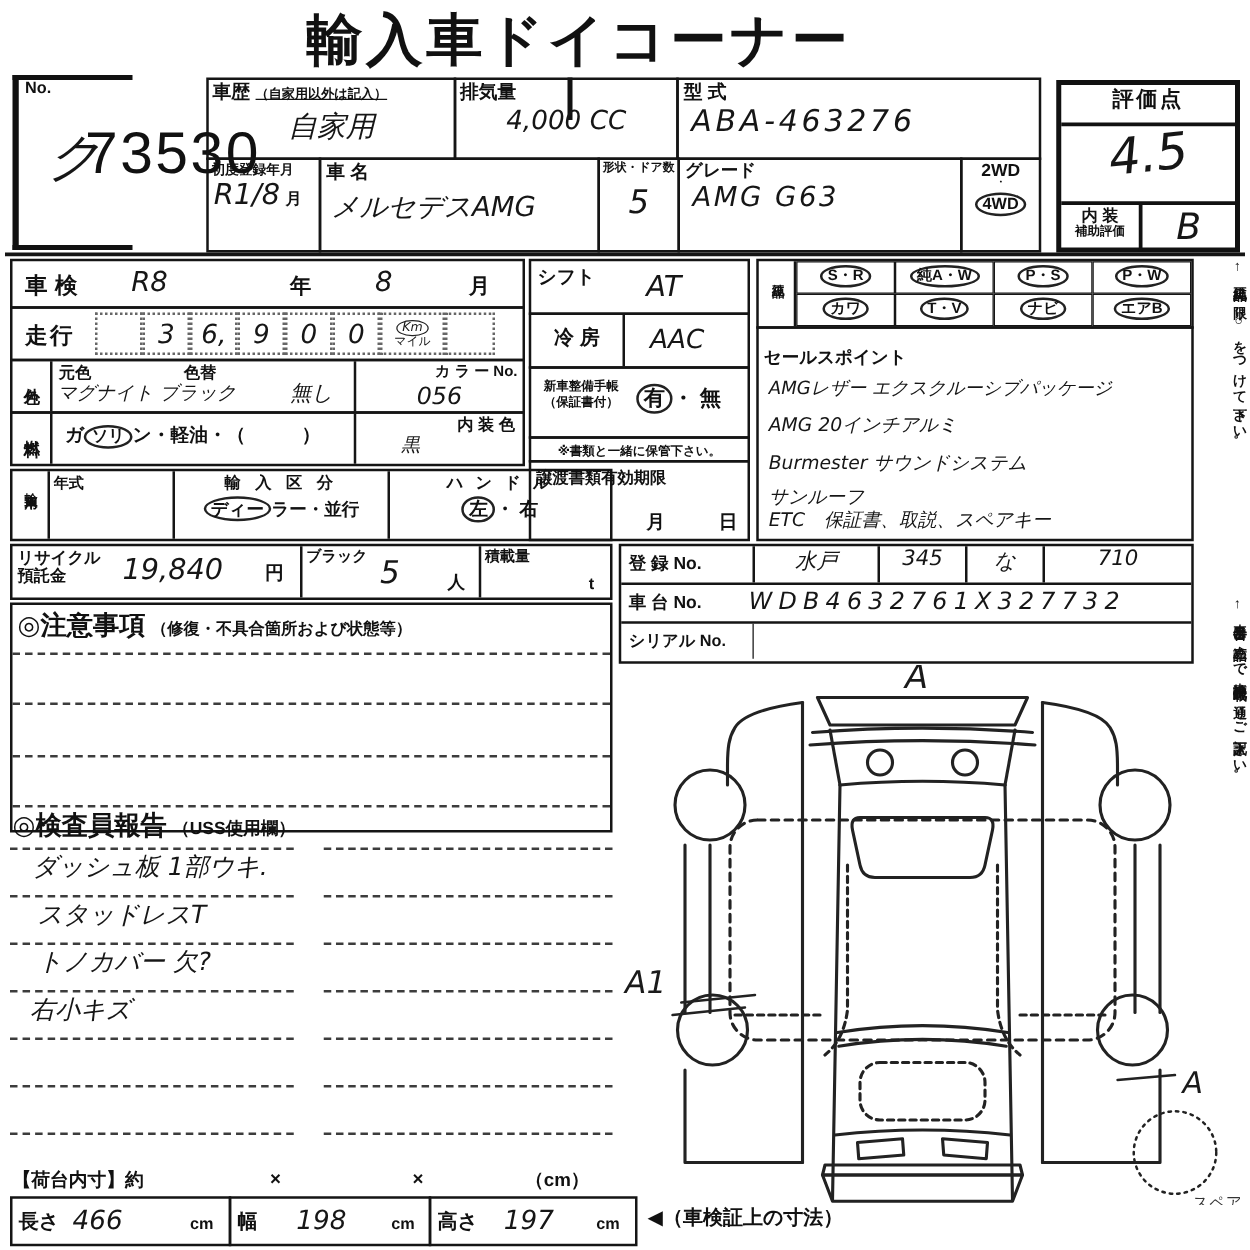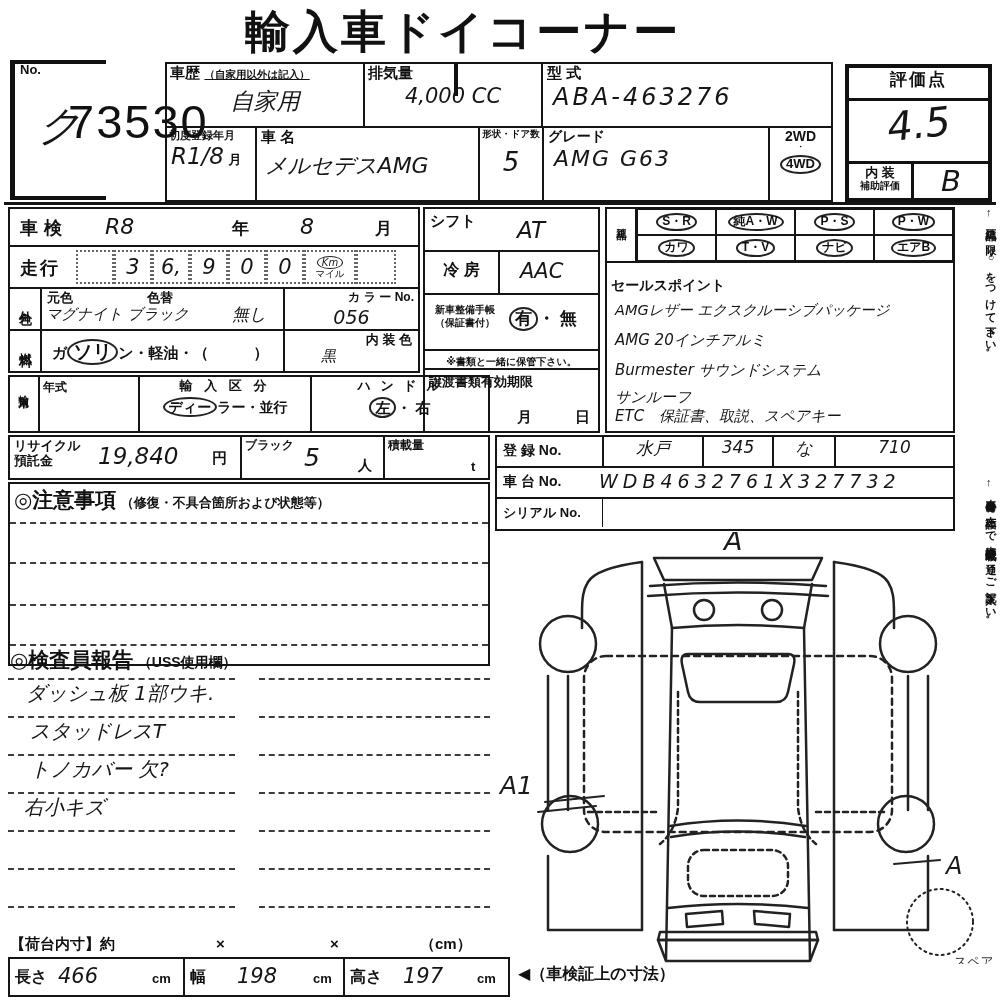--- a/index.html
+++ b/index.html
@@ -133,21 +133,21 @@
       <div class="lbl" style="font-size:12px;text-align:right;padding-right:4px;">カ ラ ー No.</div>
       <div class="hw" style="font-size:19px;">056</div>
     </div>
   </div>
 
   <div class="cell" style="left:8px;top:329px;width:412px;height:44px;">
     <div class="abs" style="left:0;top:0;width:32px;height:40px;border-right:2px solid #151515;text-align:center;">
       <span class="lbl stack" style="font-size:13px;">燃料</span>
     </div>
     <div class="abs" style="left:32px;top:0;width:243px;height:40px;border-right:2px solid #151515;padding-top:8px;padding-left:10px;">
-      <span class="lbl" style="font-size:15px;">ガ</span><span class="circ lbl" style="font-size:19px;">ソリ</span><span class="lbl" style="font-size:15px;">ン・軽油・（　　　）</span>
+      <span class="lbl" style="font-size:15px;">ガ</span><span class="circ lbl" style="font-size:13px;">ソリ</span><span class="lbl" style="font-size:15px;">ン・軽油・（　　　）</span>
     </div>
     <div class="abs" style="left:275px;top:0;width:133px;height:40px;">
       <div class="lbl" style="font-size:13px;text-align:right;padding-right:6px;">内 装 色</div>
       <div class="hw" style="font-size:15px;padding-left:36px;margin-top:-2px;">黒</div>
     </div>
   </div>
 
   <div class="cell" style="left:8px;top:375px;width:482px;height:58px;">
     <div class="abs" style="left:0;top:0;width:30px;height:54px;border-right:2px solid #151515;text-align:center;">
       <span class="lbl stack" style="font-size:10.5px;line-height:1;">輸入車用</span>

